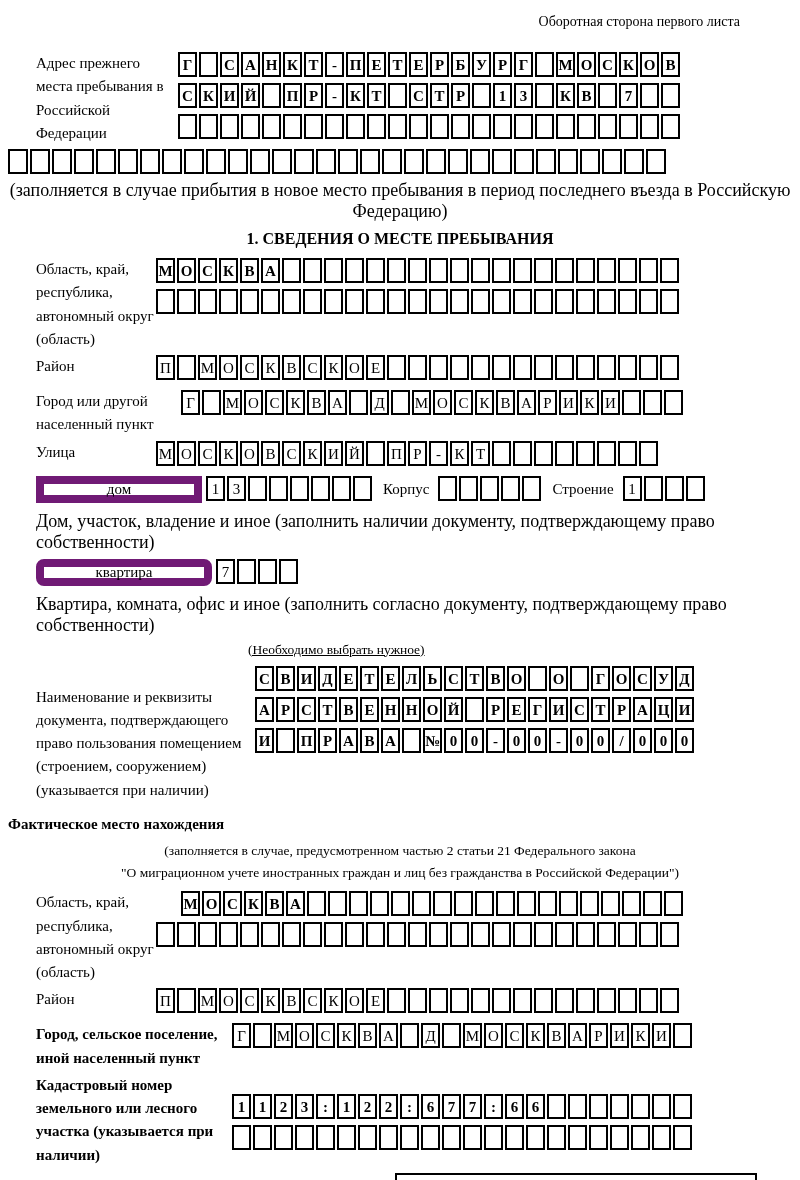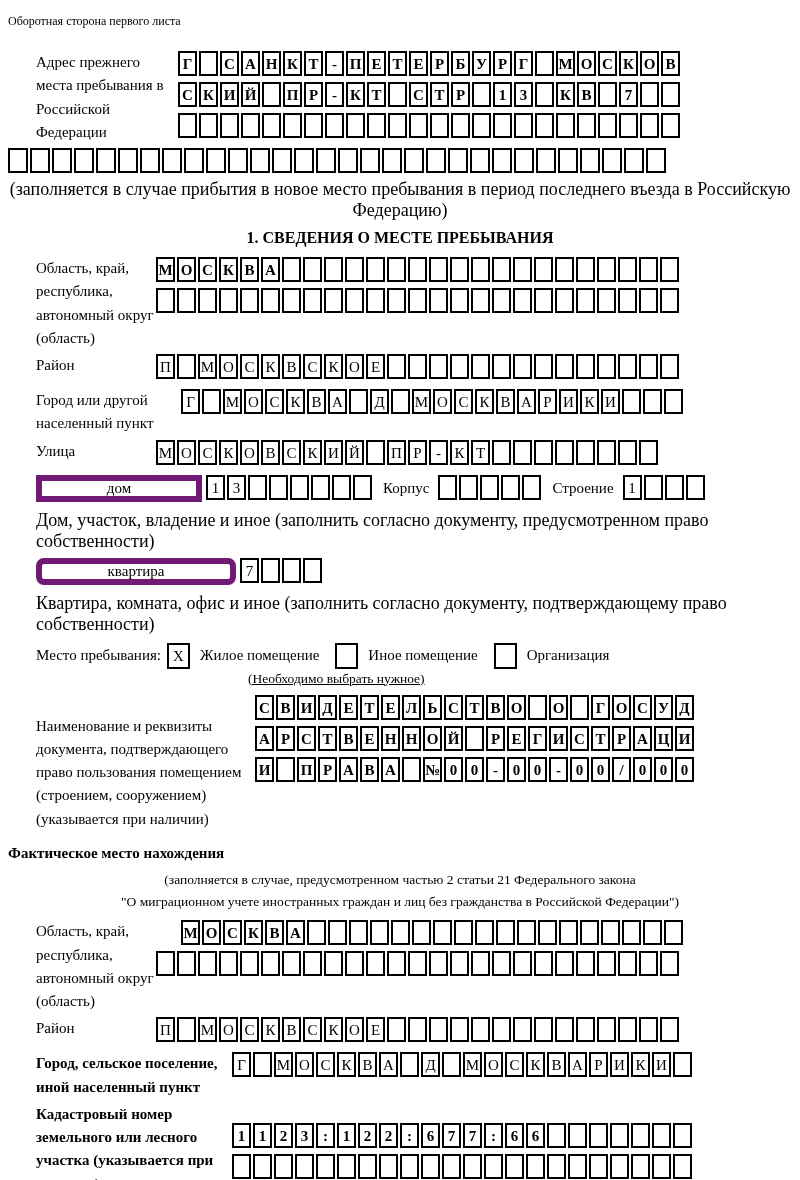--- a/index.html
+++ b/index.html
@@ -8,22 +8,22 @@
     position: relative;
     width: 800px;
     min-height: 1180px;
     background: #fff;
     color: #000;
     font-family: "Liberation Serif", "DejaVu Serif", serif;
     padding: 14px 8px 10px 8px;
     overflow: hidden;
   }
   .header-note {
-    text-align: left;
-    font-size: 12px;
+    text-align: right;
+    font-size: 14px;
     padding-right: 52px;
     margin-bottom: 22px;
   }
   .frow { display: flex; align-items: flex-start; margin-bottom: 4px; }
   .flabel {
     margin-left: 28px;
     font-size: 15px;
     line-height: 1.55;
     flex-shrink: 0;
   }
@@ -46,25 +46,25 @@
   }
   .fullrow .cb { width: 20px; }
   .ml25 { margin-left: 25px; }
   .mt20 { margin-top: 20px; }
   .caption { font-size: 18px; margin: 2px 0 6px 0; }
   .center { text-align: center; }
   .sec-title { text-align: center; font-weight: bold; font-size: 16px; margin: 8px 0 10px 0; }
   .sub-title { text-align: left; font-weight: bold; font-size: 15px; margin: 14px 0 8px 0; }
   .boxlabel {
     width: 166px; height: 27px;
-    border: 6px solid #701a75;
+    border: 8px solid #701a75;
     display: flex; align-items: center; justify-content: center;
     font-size: 15px; flex-shrink: 0; margin-right: 4px;
   }
-  .boxlabel.wide { width: 200px; border-radius: 8px; }
+  .boxlabel.wide { width: 176px; border-radius: 8px; }
   .inline-label { font-size: 15px; line-height: 27px; padding: 0 9px; }
   .checkbox {
     display: inline-block;
     width: 23px; height: 26px;
     border: 2px solid #000;
     text-align: center;
     font-size: 15px; line-height: 23px;
     vertical-align: middle;
     margin: 0 6px;
   }
@@ -125,37 +125,28 @@
   </div>
 
   <div class="frow" style="margin-left:28px;">
     <div class="boxlabel">дом</div>
     <div class="grid"><span class="cb">1</span><span class="cb">3</span><span class="cb"></span><span class="cb"></span><span class="cb"></span><span class="cb"></span><span class="cb"></span><span class="cb"></span></div>
     <div class="inline-label">Корпус</div>
     <div class="grid"><span class="cb"></span><span class="cb"></span><span class="cb"></span><span class="cb"></span><span class="cb"></span></div>
     <div class="inline-label">Строение</div>
     <div class="grid"><span class="cb">1</span><span class="cb"></span><span class="cb"></span><span class="cb"></span></div>
   </div>
-  <div class="caption caption-ml">Дом, участок, владение и иное (заполнить согласно документу, предусмотренном право собственности)</div>
+  <div class="caption caption-ml">Дом, участок, владение и иное (заполнить наличии документу, подтверждающему право собственности)</div>
 
   <div class="frow" style="margin-left:28px;">
     <div class="boxlabel wide">квартира</div>
     <div class="grid"><span class="cb">7</span><span class="cb"></span><span class="cb"></span><span class="cb"></span></div>
   </div>
   <div class="caption caption-ml">Квартира, комната, офис и иное (заполнить согласно документу, подтверждающему право собственности)</div>
 
-  <div class="mesto-row">
-    <span>Место пребывания:</span>
-    <span class="checkbox">X</span>
-    <span class="mesto-opt-label">Жилое помещение</span>
-    <span class="checkbox"></span>
-    <span class="mesto-opt-label">Иное помещение</span>
-    <span class="checkbox"></span>
-    <span class="mesto-opt-label">Организация</span>
-  </div>
   <div class="small-note">(Необходимо выбрать нужное)</div>
 
   <div class="frow doc-block">
     <div class="flabel w219">Наименование и реквизиты документа, подтверждающего право пользования помещением (строением, сооружением) (указывается при наличии)</div>
     <div class="gridcol">
       <div class="grid"><span class="cb">С</span><span class="cb">В</span><span class="cb">И</span><span class="cb">Д</span><span class="cb">Е</span><span class="cb">Т</span><span class="cb">Е</span><span class="cb">Л</span><span class="cb">Ь</span><span class="cb">С</span><span class="cb">Т</span><span class="cb">В</span><span class="cb">О</span><span class="cb"></span><span class="cb">О</span><span class="cb"></span><span class="cb">Г</span><span class="cb">О</span><span class="cb">С</span><span class="cb">У</span><span class="cb">Д</span></div>
       <div class="grid"><span class="cb">А</span><span class="cb">Р</span><span class="cb">С</span><span class="cb">Т</span><span class="cb">В</span><span class="cb">Е</span><span class="cb">Н</span><span class="cb">Н</span><span class="cb">О</span><span class="cb">Й</span><span class="cb"></span><span class="cb">Р</span><span class="cb">Е</span><span class="cb">Г</span><span class="cb">И</span><span class="cb">С</span><span class="cb">Т</span><span class="cb">Р</span><span class="cb">А</span><span class="cb">Ц</span><span class="cb">И</span></div>
       <div class="grid"><span class="cb">И</span><span class="cb"></span><span class="cb">П</span><span class="cb">Р</span><span class="cb">А</span><span class="cb">В</span><span class="cb">А</span><span class="cb"></span><span class="cb">№</span><span class="cb">0</span><span class="cb">0</span><span class="cb">-</span><span class="cb">0</span><span class="cb">0</span><span class="cb">-</span><span class="cb">0</span><span class="cb">0</span><span class="cb">/</span><span class="cb">0</span><span class="cb">0</span><span class="cb">0</span></div>
     </div>
   </div>

